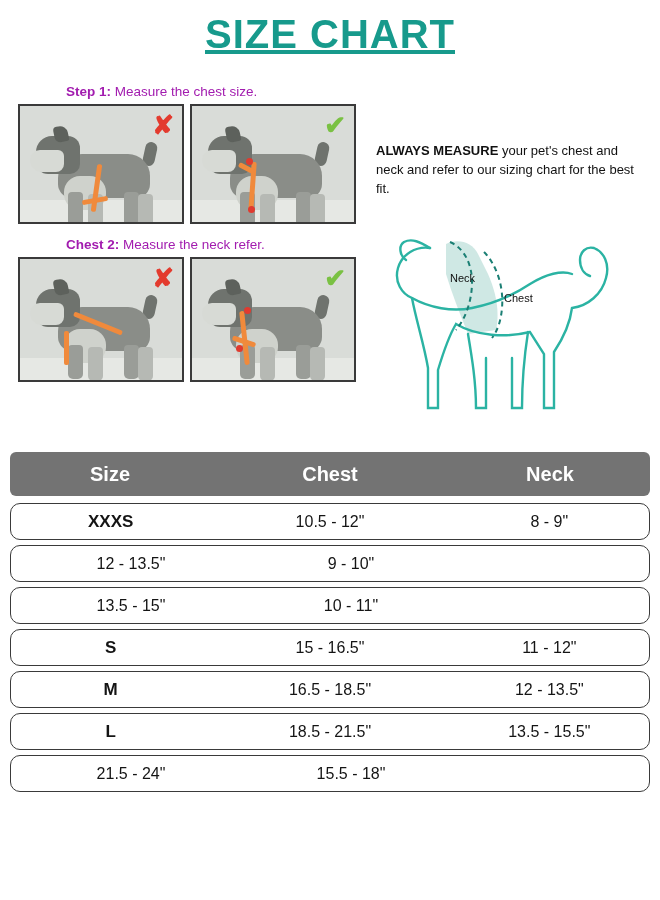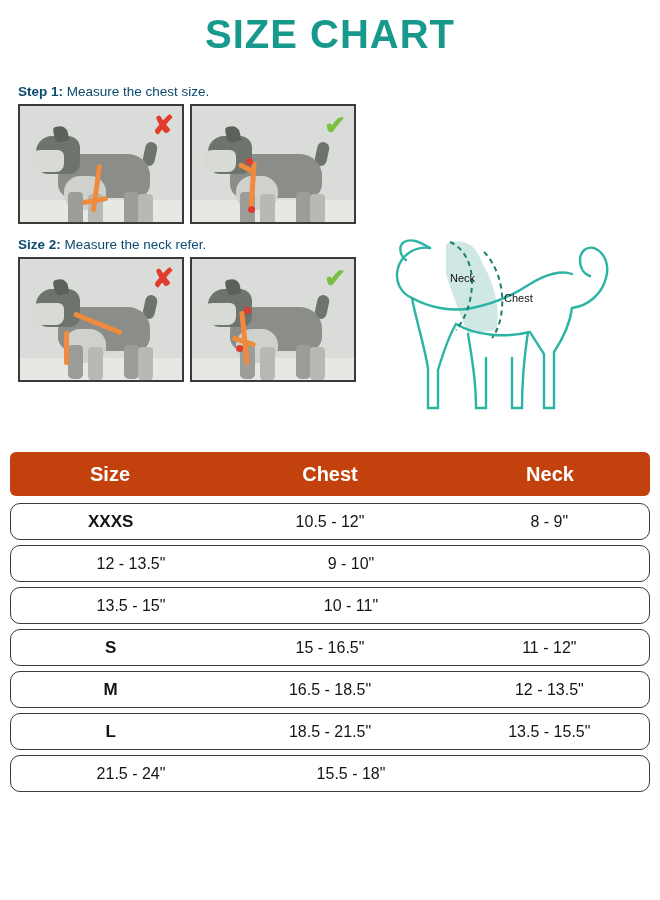--- a/index.html
+++ b/index.html
@@ -22,33 +22,35 @@
   }
 
   
   .title {
     text-align: center;
     font-size: 40px;
     font-weight: bold;
     letter-spacing: 1px;
     color: #179a8c;
     margin: 12px 0 14px 0;
+    text-decoration: underline;
   }
 
   
   .steps {
     position: absolute;
     left: 18px;
     top: 72px;
     width: 340px;
   }
   .step-label {
     font-size: 13.5px;
     margin-bottom: 5px;
-    color: #0c4a6e;
+    color: #a21caf;
+    margin-left: 48px;
   }
   .step-label b {
     font-weight: bold;
   }
   .photo-pair {
     display: flex;
     gap: 6px;
     margin-bottom: 13px;
   }
   .photo {
@@ -180,21 +182,21 @@
     top: 440px;
     width: 640px;
   }
   .row {
     display: flex;
     align-items: stretch;
     height: 37px;
     margin-bottom: 5px;
   }
   .row.head {
-    background: #c2410c;
+    background: #737373;
     border-radius: 6px;
     height: 44px;
     margin-bottom: 7px;
   }
   .row.head .cell {
     color: #ffffff;
     font-size: 20px;
     font-weight: bold;
   }
   .row.data {
@@ -268,21 +270,21 @@
           <div class="tape" style="left:58px; top:56px; width:5px; height:50px; transform:rotate(4deg);"></div>
           <div class="tape" style="left:46px; top:60px; width:18px; height:5px; transform:rotate(28deg);"></div>
           <div class="dot" style="left:54px; top:52px;"></div>
           <div class="dot" style="left:56px; top:100px;"></div>
         </div>
         <div class="mark check">✔</div>
       </div>
     </div>
 
     <div class="step-label">
-      <b>Size 2:</b><span> Measure the neck refer.</span>
+      <b>Chest 2:</b><span> Measure the neck refer.</span>
     </div>
     <div class="photo-pair">
 
       <div class="photo tall">
         <div class="dog">
           <div class="ground"></div>
           <div class="tail"></div>
           <div class="body"></div>
           <div class="chestfur"></div>
           <div class="leg l3"></div>
@@ -314,20 +316,23 @@
           <div class="tape" style="left:50px; top:52px; width:5px; height:54px; transform:rotate(-6deg);"></div>
           <div class="tape" style="left:40px; top:80px; width:24px; height:5px; transform:rotate(18deg);"></div>
           <div class="dot" style="left:52px; top:48px;"></div>
           <div class="dot" style="left:44px; top:86px;"></div>
         </div>
         <div class="mark check">✔</div>
       </div>
     </div>
   </div>
 
+  <div class="note">
+    <b>ALWAYS MEASURE</b><span> your pet's chest and neck and refer to our sizing chart for the best fit.</span>
+  </div>
 
   <div class="outline-wrap">
     <svg width="272" height="220" viewBox="0 0 272 220">
 
       <path d="M74,36 C86,30 100,34 106,46 L116,66 C124,84 128,104 124,122 L96,126 C88,106 80,86 74,66 Z" fill="#cfe8e4" stroke="none"></path>
 
       <path d="M58,40 C44,38 30,46 26,60 C22,74 30,86 40,90 C44,112 52,136 56,160
                L56,200 L66,200 L66,162 C72,142 78,126 84,116
                C104,128 134,130 158,124 L172,146 L172,200 L182,200 L182,144
                C190,132 198,116 200,100 C216,98 230,86 234,70

